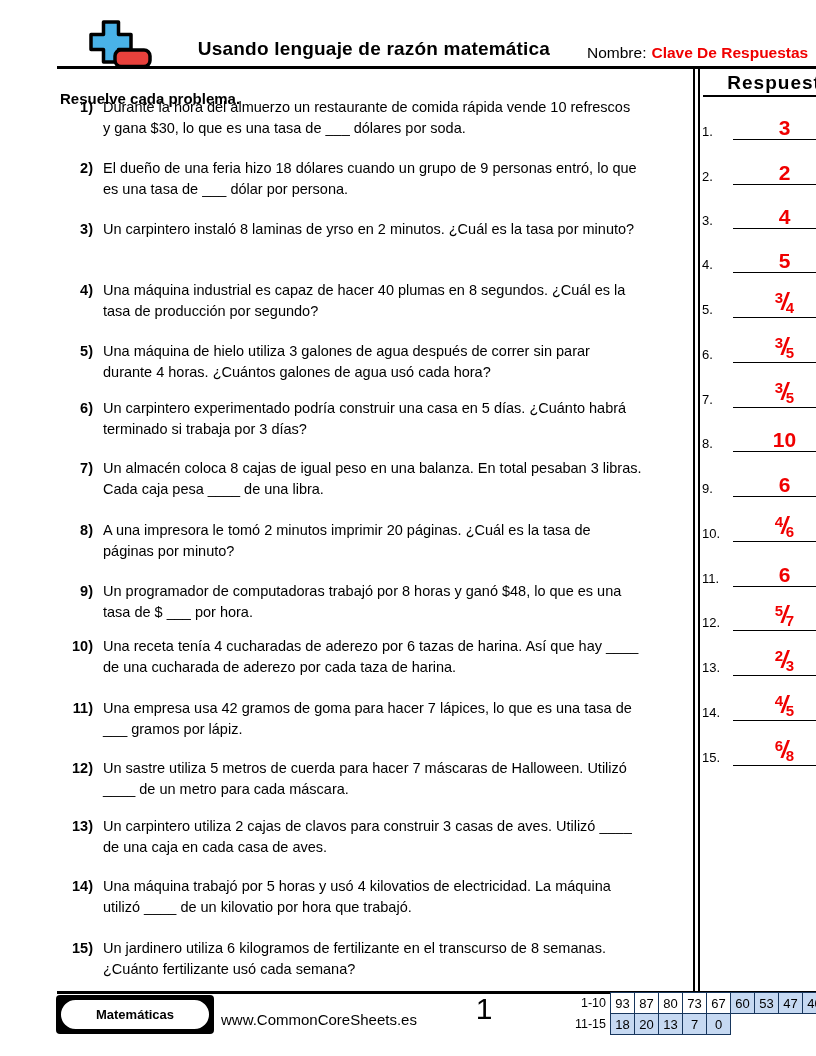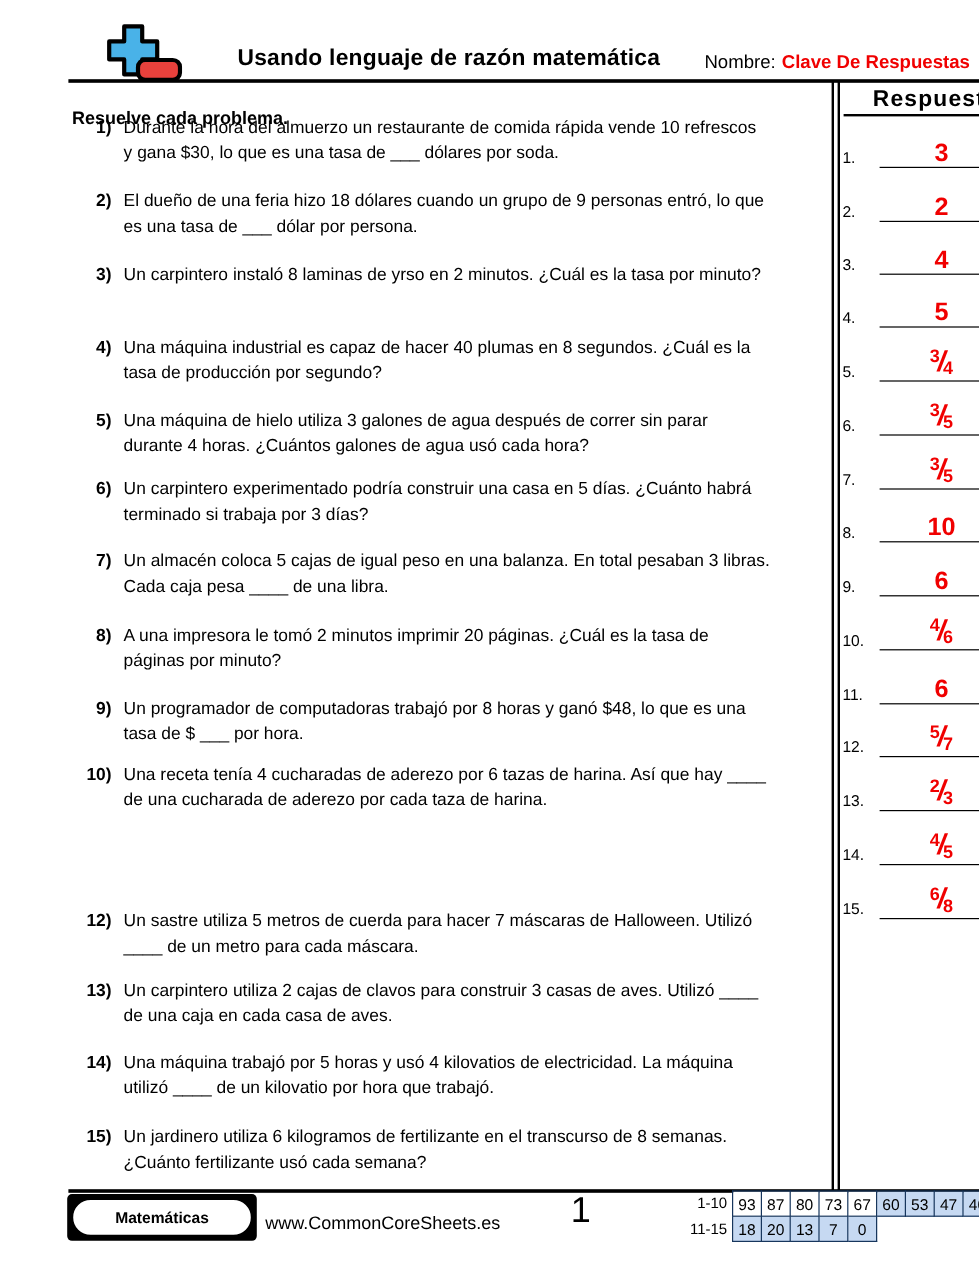--- a/index.html
+++ b/index.html
@@ -91,37 +91,42 @@
       <span class="ptext">Una máquina de hielo utiliza 3 galones de agua después de correr sin parar
 durante 4 horas. ¿Cuántos galones de agua usó cada hora?</span>
     </div>
   <div class="problem" style="top:398px">
       <span class="pnum">6)</span>
       <span class="ptext">Un carpintero experimentado podría construir una casa en 5 días. ¿Cuánto habrá
 terminado si trabaja por 3 días?</span>
     </div>
   <div class="problem" style="top:458px">
       <span class="pnum">7)</span>
-      <span class="ptext">Un almacén coloca 5 cajas de igual peso en una balanza. En total pesaban 3 libras.
+      <span class="ptext">Un almacén coloca 8 cajas de igual peso en una balanza. En total pesaban 3 libras.
 Cada caja pesa ____ de una libra.</span>
     </div>
   <div class="problem" style="top:520px">
       <span class="pnum">8)</span>
       <span class="ptext">A una impresora le tomó 2 minutos imprimir 20 páginas. ¿Cuál es la tasa de
 páginas por minuto?</span>
     </div>
   <div class="problem" style="top:581px">
       <span class="pnum">9)</span>
       <span class="ptext">Un programador de computadoras trabajó por 8 horas y ganó $48, lo que es una
 tasa de $ ___ por hora.</span>
     </div>
   <div class="problem" style="top:636px">
       <span class="pnum">10)</span>
       <span class="ptext">Una receta tenía 4 cucharadas de aderezo por 6 tazas de harina. Así que hay ____
 de una cucharada de aderezo por cada taza de harina.</span>
+    </div>
+  <div class="problem" style="top:698px">
+      <span class="pnum">11)</span>
+      <span class="ptext">Una empresa usa 42 gramos de goma para hacer 7 lápices, lo que es una tasa de
+___ gramos por lápiz.</span>
     </div>
   <div class="problem" style="top:758px">
       <span class="pnum">12)</span>
       <span class="ptext">Un sastre utiliza 5 metros de cuerda para hacer 7 máscaras de Halloween. Utilizó
 ____ de un metro para cada máscara.</span>
     </div>
   <div class="problem" style="top:816px">
       <span class="pnum">13)</span>
       <span class="ptext">Un carpintero utiliza 2 cajas de clavos para construir 3 casas de aves. Utilizó ____
 de una caja en cada casa de aves.</span>

